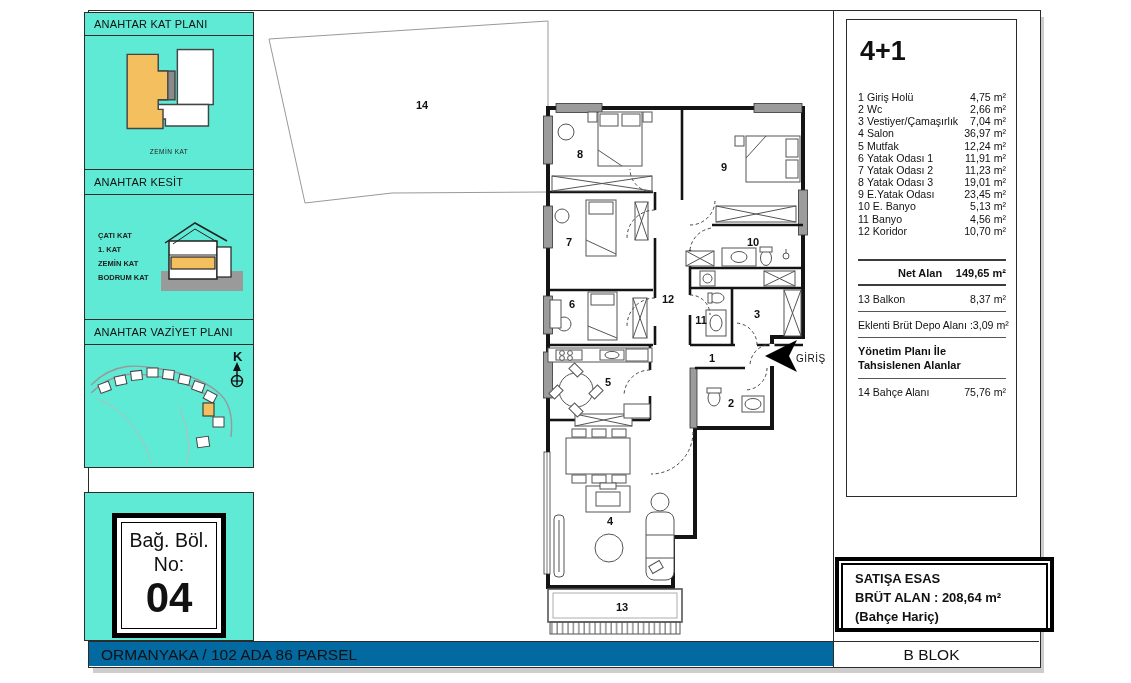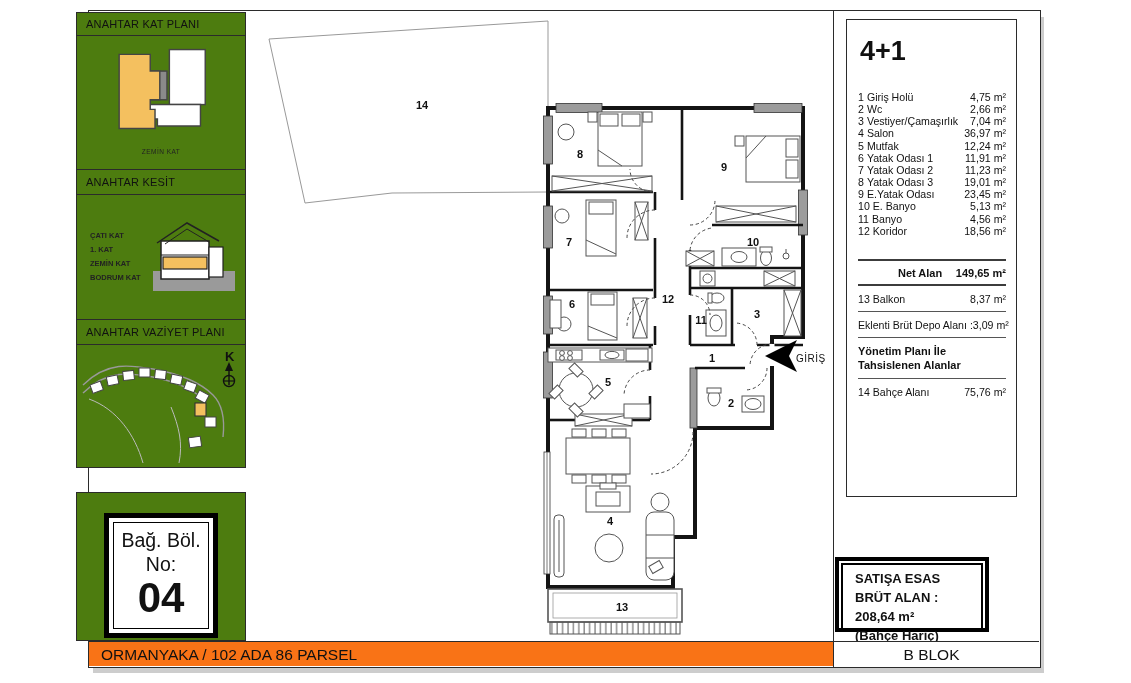--- a/index.html
+++ b/index.html
@@ -5,25 +5,25 @@
   html,body{margin:0;padding:0;background:#ffffff;}
   .page{position:relative;width:1131px;height:683px;background:#fff;
         font-family:"Liberation Sans",sans-serif;color:#111;overflow:hidden;}
   .abs{position:absolute;}
   
   .sheet-border{left:88px;top:10px;width:951px;height:656px;border:1.5px solid #2b2b2b;
                 box-shadow:4px 6px 0 -1px #cdcdcd;background:transparent;}
   .v-divider{left:833px;top:10px;width:0;height:657px;border-left:1.4px solid #2b2b2b;}
   
   .footer-left{left:89px;top:641px;width:744px;height:25px;border-top:1.4px solid #2b2b2b;
-               font-size:15.5px;line-height:25px;padding-left:12px;box-sizing:border-box;background:#f97316;}
+               font-size:15.5px;line-height:25px;padding-left:12px;box-sizing:border-box;background:#0369a1;}
   .footer-right{left:834px;top:641px;width:205px;height:25px;border-top:1.4px solid #2b2b2b;
                 font-size:15.5px;line-height:25px;text-align:center;padding-right:10px;box-sizing:border-box;background:#fff;}
   
-  .sb-box{left:76px;width:170px;border:1px solid #2b2b2b;box-sizing:border-box;background:#4d7c0f;}
+  .sb-box{left:84px;width:170px;border:1px solid #2b2b2b;box-sizing:border-box;background:#5eead4;}
   .sb-header{font-size:11px;letter-spacing:.2px;padding-left:9px;display:flex;align-items:center;}
   .sb-content{overflow:hidden;}
   .caption{position:absolute;left:0;right:0;text-align:center;font-size:6.5px;letter-spacing:.5px;color:#222;}
   .ks-label{position:absolute;left:13px;font-size:7.5px;color:#222;white-space:nowrap;}
   
   .unit-box{position:absolute;left:50%;top:20px;transform:translateX(-50%);width:104px;
             border:5px solid #000;background:#fff;}
   .unit-box-inner{border:1.5px solid #000;margin:4px;padding:5px 2px 8px;text-align:center;}
   .ub-l1,.ub-l2{font-size:19.5px;line-height:24px;color:#111;}
   .ub-num{font-size:42px;font-weight:bold;line-height:44px;}
@@ -35,21 +35,21 @@
   .row{display:flex;font-size:10.6px;line-height:12.15px;}
   .row .nm{flex:1;margin-left:3px;white-space:nowrap;}
   .row .rv{white-space:nowrap;}
   .div2{border-top:2px solid #3c3c3c;}
   .div1{border-top:1.5px solid #555;}
   .ip-netrow{font-size:11px;font-weight:bold;padding:6px 0 5px;margin-left:40px;}
   .ip-midrow{font-size:10.6px;padding:7px 0 6px;}
   .ip-yonetim{font-size:11px;font-weight:bold;line-height:13.5px;padding:7px 0 6px;}
   .mt22{margin-top:22px;}
   
-  .sales-box{left:835px;top:557px;width:154px;height:75px;border:4px solid #000;box-sizing:border-box;background:#fff;}
+  .sales-box{left:835px;top:557px;width:219px;height:75px;border:4px solid #000;box-sizing:border-box;background:#fff;}
   .sales-inner{border:2px solid #000;margin:2px;height:calc(100% - 8px);padding:4px 6px 0 12px;
                font-size:13px;font-weight:bold;line-height:19px;}
   svg text{font-family:"Liberation Sans",sans-serif;}
   .hl{fill:var(--highlight,#F4C05F);}
 </style>
 </head>
 <body>
 
 <div class="page">
 
@@ -405,21 +405,21 @@
           <span class="rv">5,13 m²</span>
         </div>
       <div class="row">
           <span>11</span>
           <span class="nm">Banyo</span>
           <span class="rv">4,56 m²</span>
         </div>
       <div class="row">
           <span>12</span>
           <span class="nm">Koridor</span>
-          <span class="rv">18,56 m²</span>
+          <span class="rv">10,70 m²</span>
         </div>
     </div>
 
     <div class="div2 mt22"></div>
     <div class="row ip-netrow">
       <span class="nm" style="margin-left:0;">Net Alan</span>
       <span class="rv">149,65 m²</span>
     </div>
     <div class="div2"></div>
 

